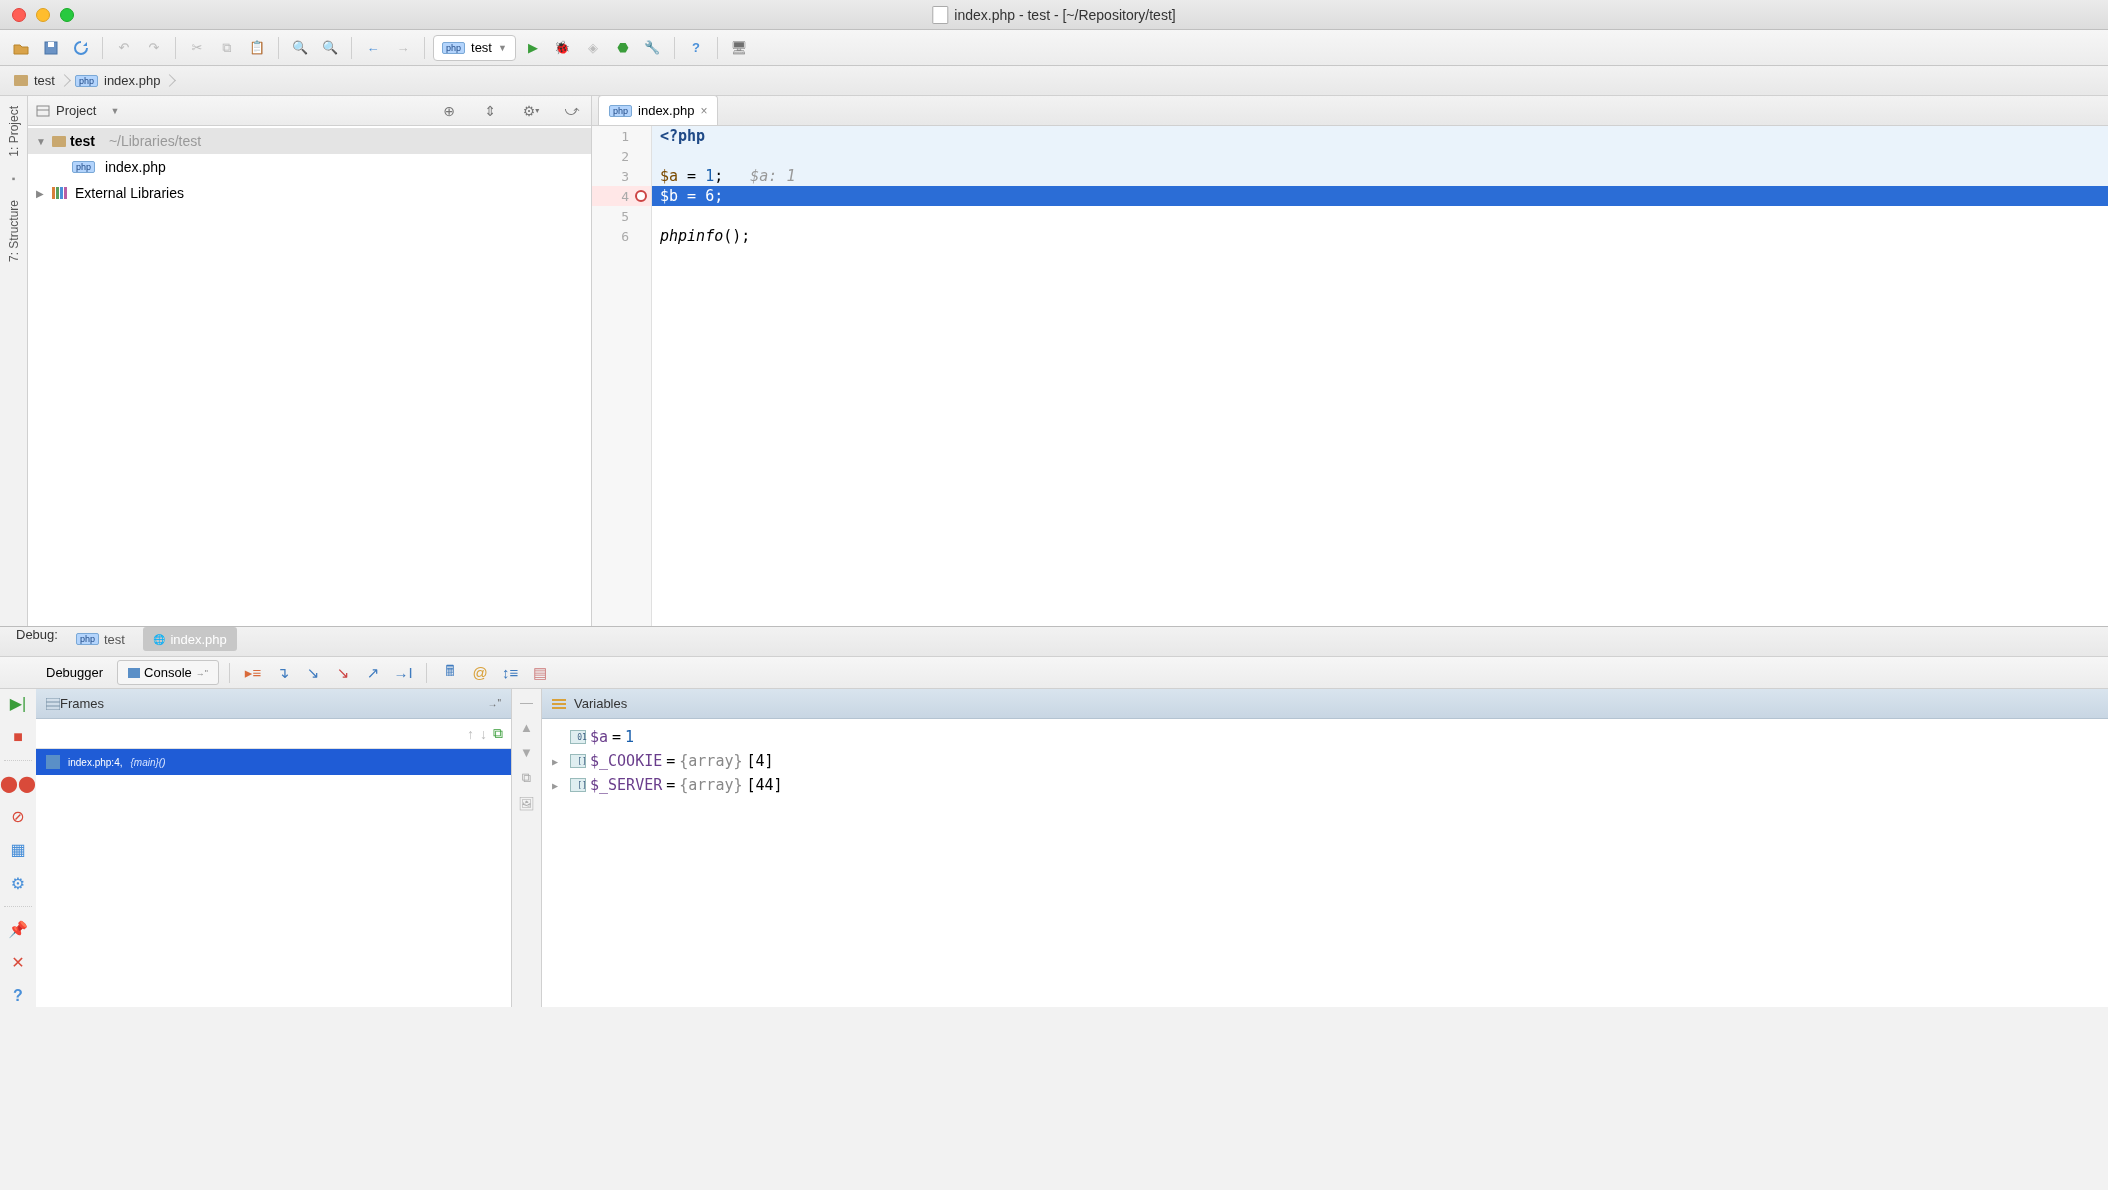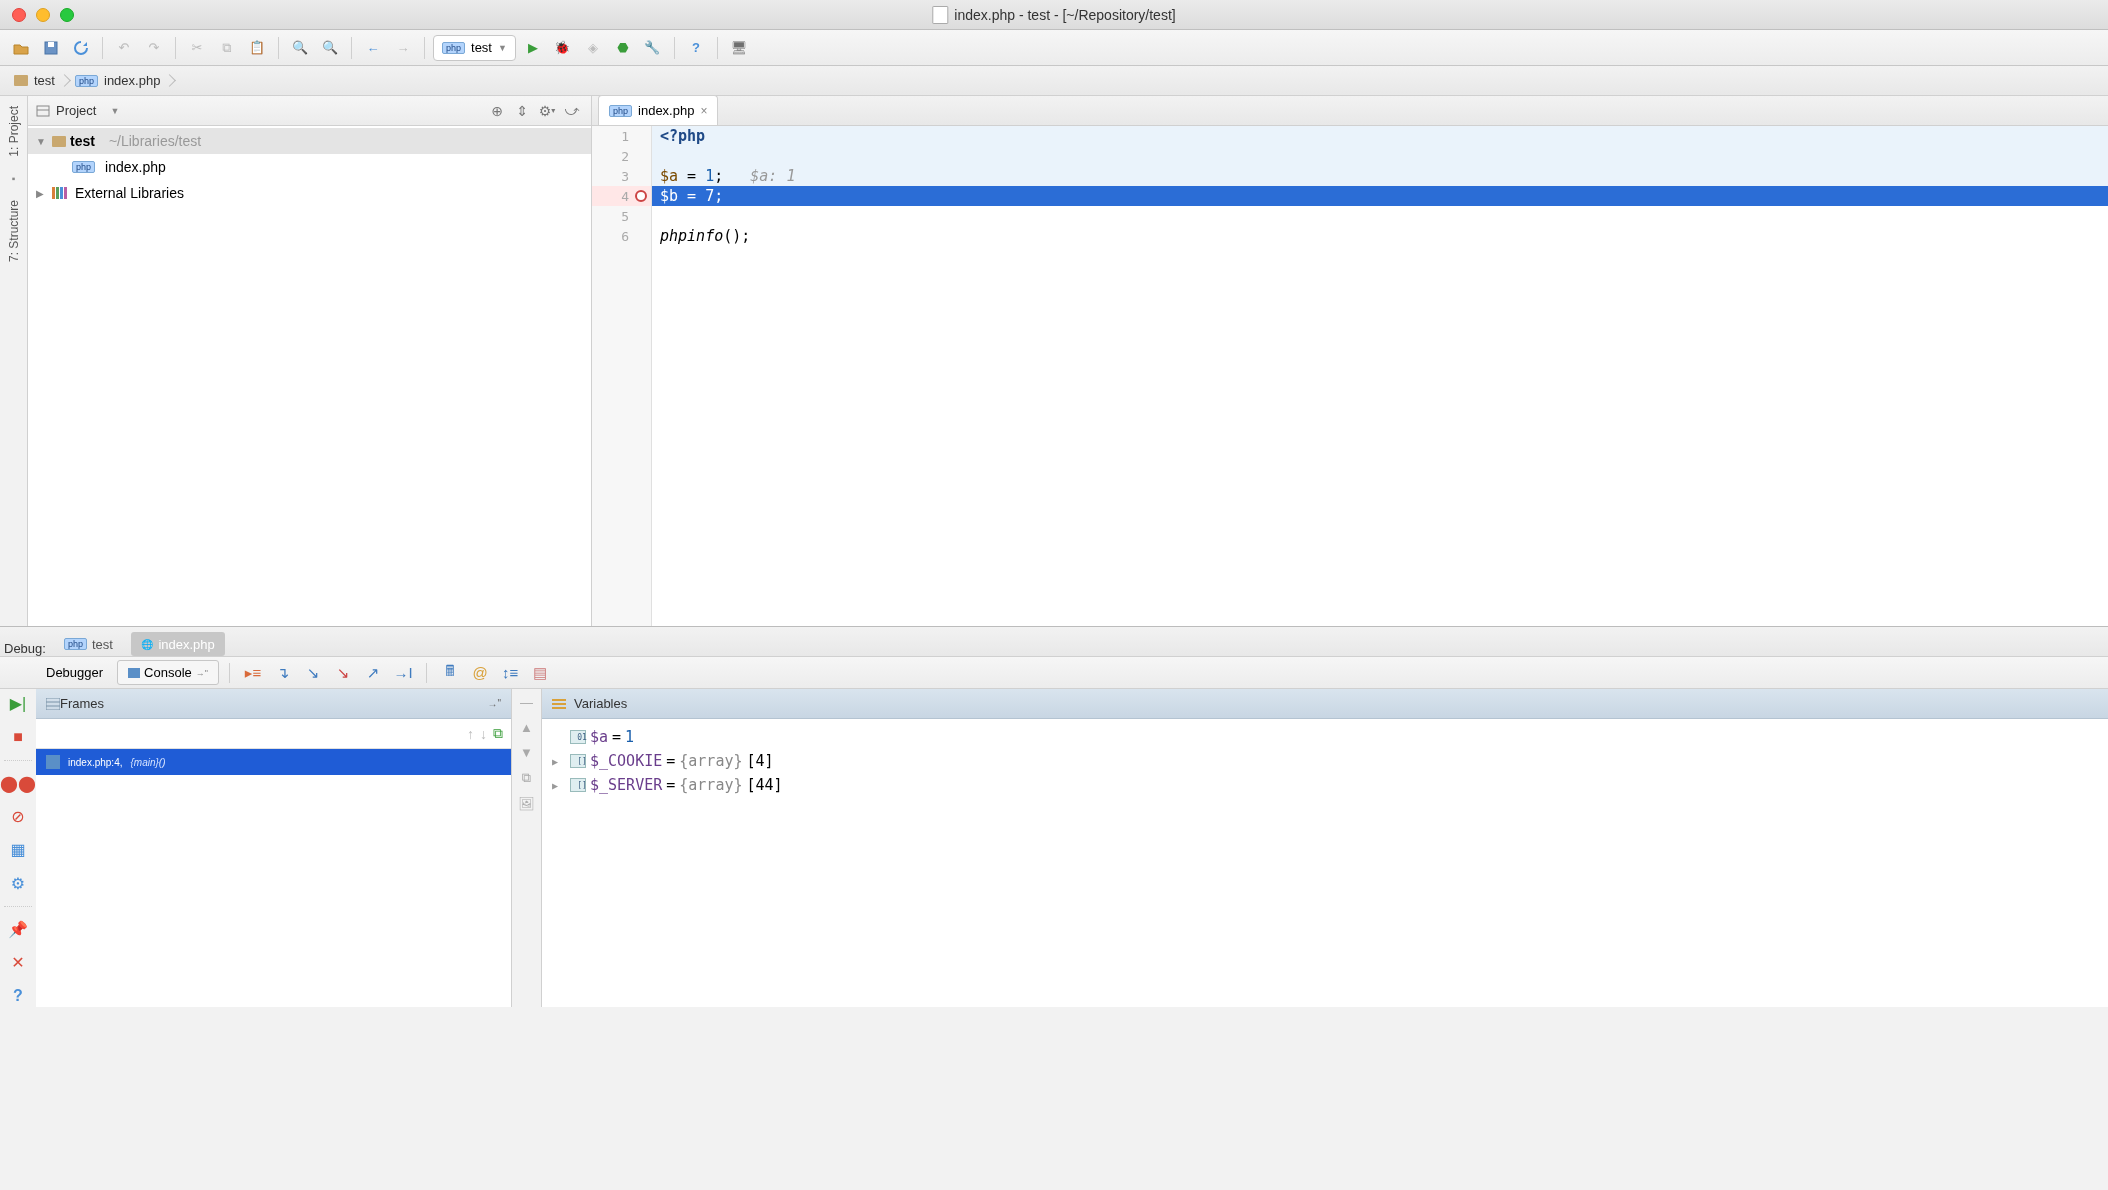--- a/index.html
+++ b/index.html
@@ -31,21 +31,21 @@
 .folder-ico { width: 14px; height: 11px; background: #c9a86f; border-radius: 1px; display: inline-block; }
 
 
 .main { display: flex; height: 530px; }
 .leftbar { width: 28px; background: #f2f2f2; border-right: 1px solid #d0d0d0; display: flex; flex-direction: column; align-items: center; padding-top: 4px; gap: 6px; }
 .leftbar .vtab { writing-mode: vertical-rl; transform: rotate(180deg); font-size: 12px; color: #555; padding: 6px 2px; cursor: pointer; }
 .leftbar .mini { font-size: 10px; color: #888; padding: 4px 0; display: flex; flex-direction: column; align-items: center; }
 
 
 .project-panel { width: 564px; border-right: 1px solid #d0d0d0; display: flex; flex-direction: column; background: #fff; }
-.panel-header { height: 30px; background: linear-gradient(#f6f6f6,#ececec); border-bottom: 1px solid #d0d0d0; display: flex; align-items: center; padding: 0 8px; gap: 3px; }
+.panel-header { height: 30px; background: linear-gradient(#f6f6f6,#ececec); border-bottom: 1px solid #d0d0d0; display: flex; align-items: center; padding: 0 8px; gap: 19px; }
 .panel-header .title { font-size: 13px; color: #333; flex: 1; display: flex; align-items: center; gap: 6px; }
 .panel-header .dropdown-caret { font-size: 9px; color: #888; margin-left: 8px; }
 .panel-header .hdr-btn { width: 22px; height: 22px; display: flex; align-items: center; justify-content: center; color: #777; font-size: 14px; }
 .tree { flex: 1; padding: 2px 0; font-size: 14px; }
 .tree-row { display: flex; align-items: center; height: 26px; padding-left: 8px; gap: 4px; }
 .tree-row.selected { background: #e4e4e4; }
 .expander { width: 12px; color: #888; font-size: 10px; }
 .tree-label { display: flex; align-items: center; gap: 6px; }
 .tree-hint { color: #999; margin-left: 8px; }
 .lib-ico { display: inline-flex; gap: 1px; }
@@ -66,21 +66,21 @@
 .cline.selected-line { background: #2b6dd6; color: #fff; }
 .cline.lightblue { background: #eaf3fb; }
 .kw { color: #204a87; font-weight: bold; }
 .var { color: #7a4a00; }
 .num { color: #1a5fac; }
 .hint { color: #999; font-style: italic; }
 .fn { font-style: italic; }
 
 
 .debug-panel { border-top: 1px solid #bcbcbc; background: #f2f2f2; }
-.debug-tabs { height: 30px; display: flex; align-items: flex-end; border-bottom: 1px solid #d0d0d0; padding-left: 4px; gap: 8px; background: linear-gradient(#f2f2f2,#e8e8e8); }
+.debug-tabs { height: 30px; display: flex; align-items: flex-start; border-bottom: 1px solid #d0d0d0; padding-left: 16px; gap: 8px; background: linear-gradient(#f2f2f2,#e8e8e8); }
 .debug-tabs .lbl { font-size: 13px; color: #333; }
 .dbg-tab { height: 24px; display: flex; align-items: center; gap: 5px; padding: 0 10px; font-size: 13px; color: #555; border-radius: 3px; }
 .dbg-tab.active { background: #c7c7c7; color: #fff; }
 .debug-toolbar { height: 32px; display: flex; align-items: center; border-bottom: 1px solid #d0d0d0; background: linear-gradient(#f6f6f6,#ececec); }
 .dbg-side { width: 36px; display: flex; flex-direction: column; align-items: center; padding-top: 4px; gap: 12px; }
 .dbg-side .sbtn { width: 22px; height: 22px; display: flex; align-items: center; justify-content: center; font-size: 16px; }
 .dbg-content { display: flex; height: 318px; }
 .dbg-main { flex: 1; display: flex; }
 .frames-panel { width: 476px; border-right: 1px solid #d0d0d0; display: flex; flex-direction: column; background: #fff; }
 .frames-header { height: 30px; background: linear-gradient(#d9e4ee,#c8d6e3); border-bottom: 1px solid #b4c3d1; display: flex; align-items: center; padding: 0 10px; font-size: 13px; color: #333; }
@@ -245,21 +245,21 @@
           <div class="gline">2</div>
           <div class="gline">3</div>
           <div class="gline breakpoint-bg">4<div class="breakpoint-dot"></div></div>
           <div class="gline">5</div>
           <div class="gline">6</div>
         </div>
       <div class="code" id="code">
           <div class="cline lightblue"><span class="kw">&lt;?php</span></div>
           <div class="cline lightblue"></div>
           <div class="cline lightblue"><span class="var">$a</span> = <span class="num">1</span>;   <span class="hint">$a: 1</span></div>
-          <div class="cline selected-line">$b = 7;</div>
+          <div class="cline selected-line">$b = 6;</div>
           <div class="cline"></div>
           <div class="cline"><span class="fn">phpinfo</span>();</div>
         </div>
     </div>
   </div>
 </div>
 
 <div class="debug-panel">
   <div class="debug-tabs">
     <span class="lbl">Debug:</span>

